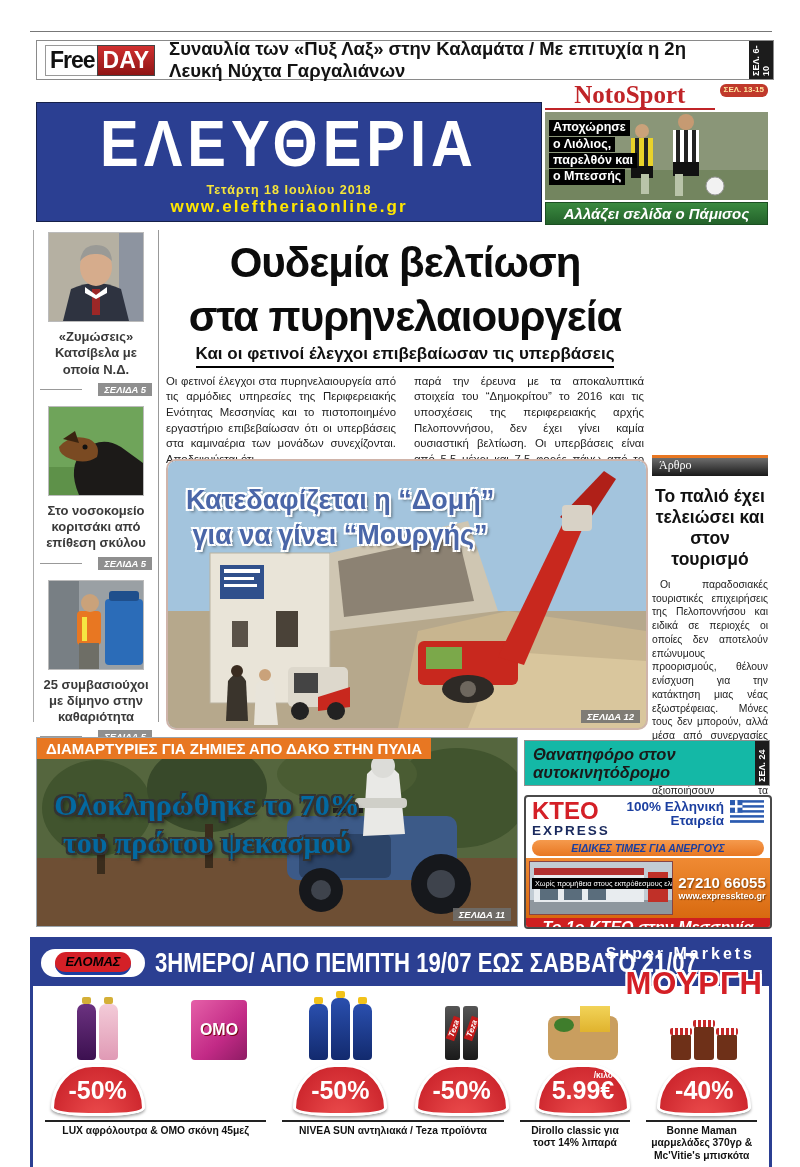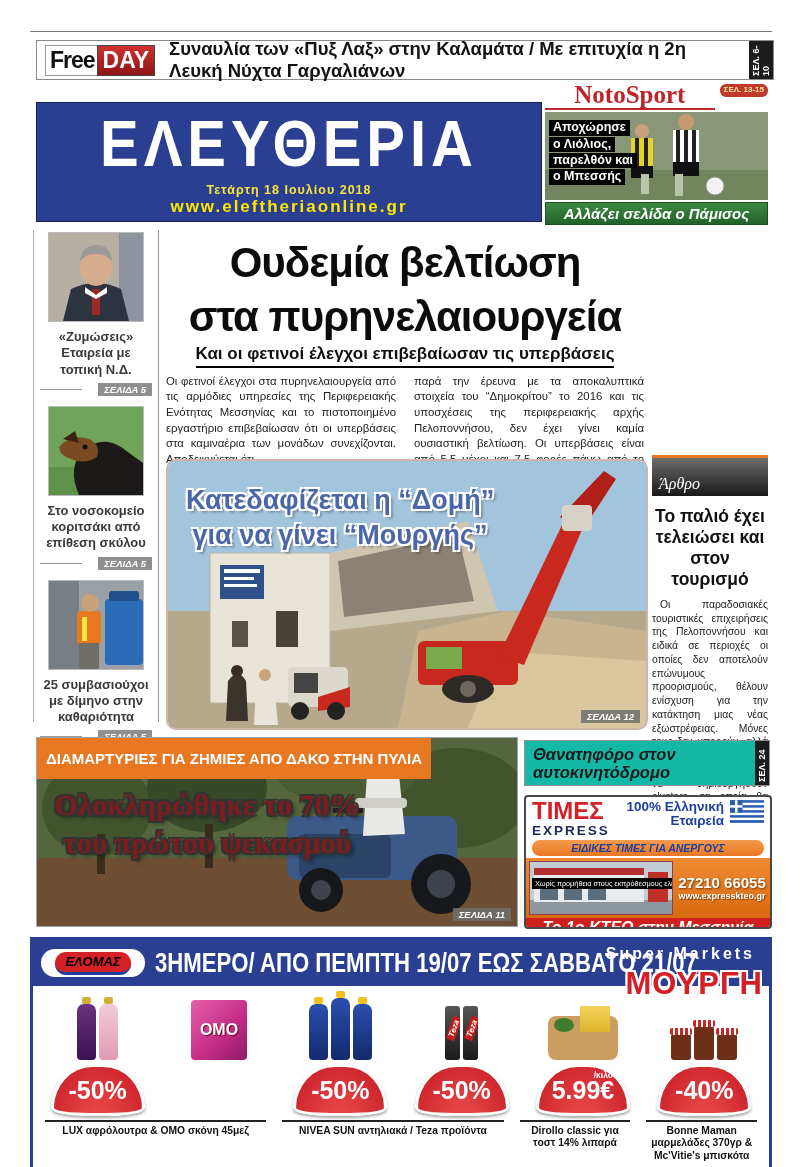--- a/index.html
+++ b/index.html
@@ -59,29 +59,29 @@
 
   
   #demo{left:166px;top:459px;width:478px;height:267px;border:2px solid #cfb4aa;border-radius:10px;overflow:hidden;}
   #demo-overlay{position:absolute;left:18px;top:22px;text-align:center;font-weight:bold;font-size:27px;color:#4a66a8;line-height:1.3;
     text-shadow:-2px -2px 0 #fff,2px -2px 0 #fff,-2px 2px 0 #fff,2px 2px 0 #fff,3px 3px 3px rgba(0,0,0,.45);}
   .photo-badge{position:absolute;right:6px;bottom:5px;background:rgba(110,110,110,.85);color:#fff;font-size:9.5px;font-style:italic;font-weight:bold;padding:1px 6px;}
 
   
   #arthro{left:652px;top:455px;width:116px;}
   #arthro-head{border-top:3px solid #e87722;background:linear-gradient(#6d6d6d,#191919);color:#fff;
-               font-family:"Liberation Serif","DejaVu Serif",serif;font-style:italic;font-size:16px;padding:17px 7px 3px;}
+               font-family:"Liberation Serif","DejaVu Serif",serif;font-size:12px;padding:0 7px 3px;}
   #arthro-title{font-weight:800;font-size:17.5px;text-align:center;line-height:1.2;margin:10px 0 8px;}
   #arthro-body{font-size:10.4px;text-align:justify;line-height:1.32;color:#222;text-indent:8px;}
   #arthro-ref{border-top:1px solid #666;margin-top:10px;padding-top:2px;text-align:right;font-size:10.5px;font-style:italic;font-weight:bold;}
 
   
   #dakos{left:36px;top:737px;width:480px;height:188px;border:1px solid #9aa4ac;overflow:hidden;}
-  #dakos-banner{position:absolute;left:0;top:0;background:#e87722;color:#fff;font-weight:bold;font-size:15px;padding:12px 9px;}
-  #dakos-overlay{position:absolute;left:10px;top:48px;width:320px;text-align:center;font-weight:bold;font-size:30px;color:#7f1d1d;line-height:1.25;
+  #dakos-banner{position:absolute;left:0;top:0;background:#e87722;color:#fff;font-weight:bold;font-size:15px;padding:2px 9px;}
+  #dakos-overlay{position:absolute;left:10px;top:48px;width:320px;text-align:center;font-weight:bold;font-size:30px;color:#0369a1;line-height:1.25;
     font-family:"Liberation Serif","DejaVu Serif",serif;
     text-shadow:-2px -2px 0 #333,2px -2px 0 #333,-2px 2px 0 #333,2px 2px 0 #333,3px 3px 4px rgba(0,0,0,.6);}
 
   
   #fatal{left:524px;top:740px;width:244px;height:44px;border:1px solid #909090;display:flex;align-items:center;background:#14b8a6;}
   #fatal-text{flex:1;font-style:italic;font-weight:bold;font-size:16.5px;padding-left:8px;color:#1a1a1a;line-height:1.1;}
   #kteo{left:524px;top:795px;width:244px;height:130px;border:2px solid #4a4a4a;border-radius:4px;background:#fff;display:flex;flex-direction:column;overflow:hidden;}
   #kteo-row1{display:flex;justify-content:space-between;padding:3px 6px 0;}
   #kteo-brand1{color:#d42027;font-size:24px;font-weight:900;line-height:.95;}
   #kteo-brand2{color:#1a2a5e;font-size:13.5px;font-weight:900;letter-spacing:2px;}
@@ -199,21 +199,21 @@
       <svg width="94" height="88" viewBox="0 0 94 88">
         <rect width="94" height="88" fill="#b5b0a2"></rect>
         <rect x="70" y="0" width="24" height="88" fill="#8d94a0"></rect>
         <path d="M14 88 L22 56 Q47 44 72 56 L80 88 Z" fill="#2e3340"></path>
         <ellipse cx="47" cy="34" rx="16" ry="19" fill="#d6ac8c"></ellipse>
         <path d="M31 28 Q33 12 47 12 Q62 12 63 28 Q55 20 47 21 Q38 20 31 28 Z" fill="#9a9a96"></path>
         <rect x="43" y="56" width="8" height="26" fill="#9c2727"></rect>
         <path d="M36 54 L47 62 L58 54 L58 60 L47 66 L36 60 Z" fill="#fff"></path>
       </svg>
     </div>
-    <div class="sb-caption">«Ζυμώσεις» Εταιρεία με τοπική Ν.Δ.</div>
+    <div class="sb-caption">«Ζυμώσεις» Κατσίβελα με οποία Ν.Δ.</div>
     <div class="refline">
         <span class="ln"></span>
         <span class="pgbadge">ΣΕΛΙΔΑ 5</span>
       </div>
 
     <div class="sb-photo">
       <svg width="94" height="88" viewBox="0 0 94 88">
         <rect width="94" height="88" fill="#6fa45a"></rect>
         <rect y="60" width="94" height="28" fill="#5e9149"></rect>
         <path d="M30 88 Q18 60 34 44 Q52 28 72 40 L94 56 L94 88 Z" fill="#1c1a18"></path>
@@ -339,21 +339,21 @@
   </div>
 
   <div class="abs" id="fatal">
     <div id="fatal-text">Θανατηφόρο στον αυτοκινητόδρομο</div>
     <div class="vbadge">ΣΕΛ. 24</div>
   </div>
 
   <div class="abs" id="kteo">
     <div id="kteo-row1">
       <div>
-        <div id="kteo-brand1">ΤΙΜΕΣ</div>
+        <div id="kteo-brand1">ΚΤΕΟ</div>
         <div id="kteo-brand2">EXPRESS</div>
       </div>
       <div id="kteo-claim">
         <div>
           <div>100% Ελληνική</div>
           <div>Εταιρεία</div>
         </div>
         <svg width="34" height="23" viewBox="0 0 30 20">
           <rect width="30" height="20" fill="#2b5bb0"></rect>
           <rect y="2.2" width="30" height="2.2" fill="#fff"></rect>

